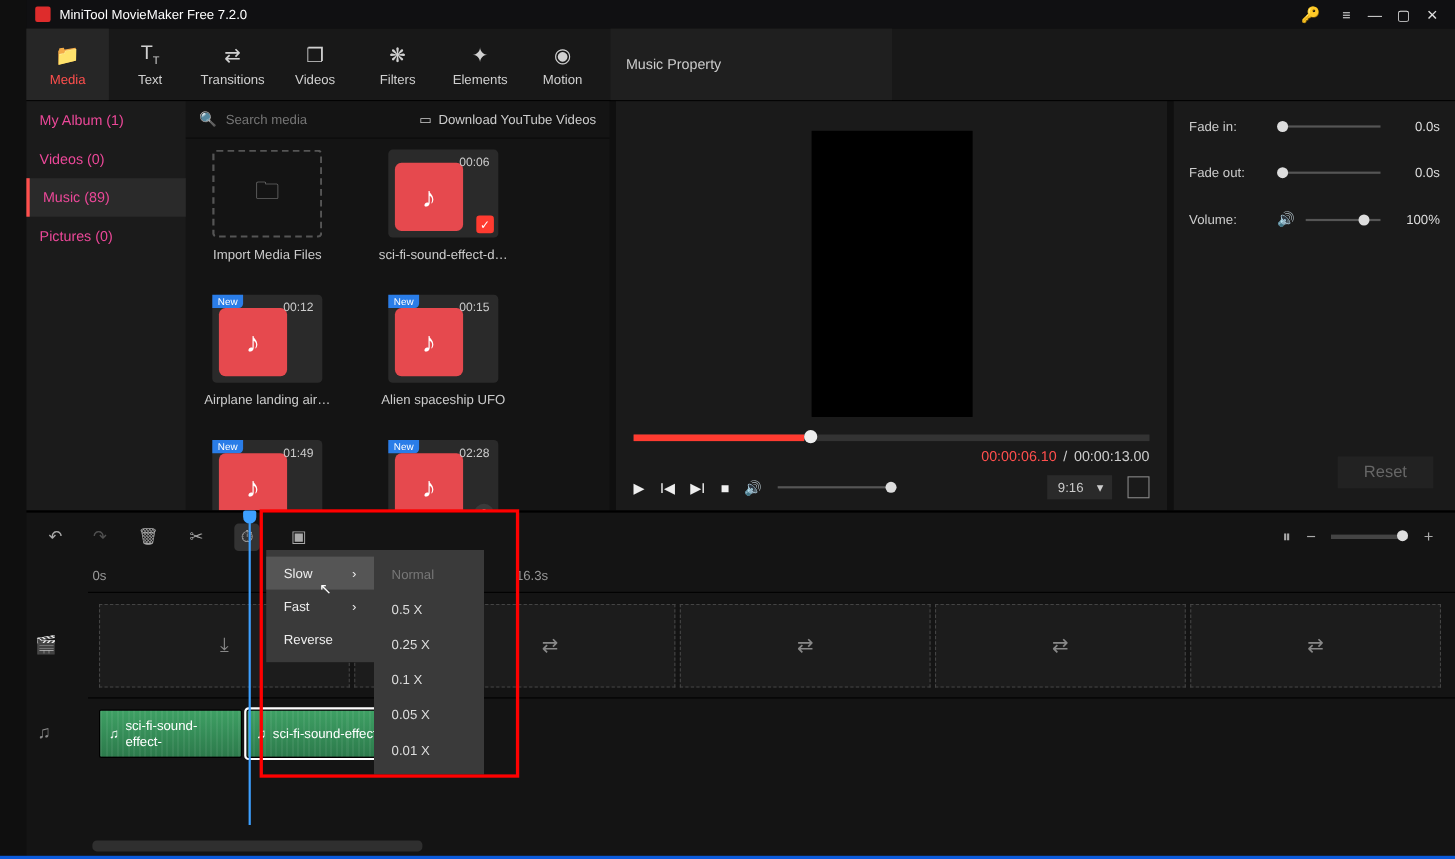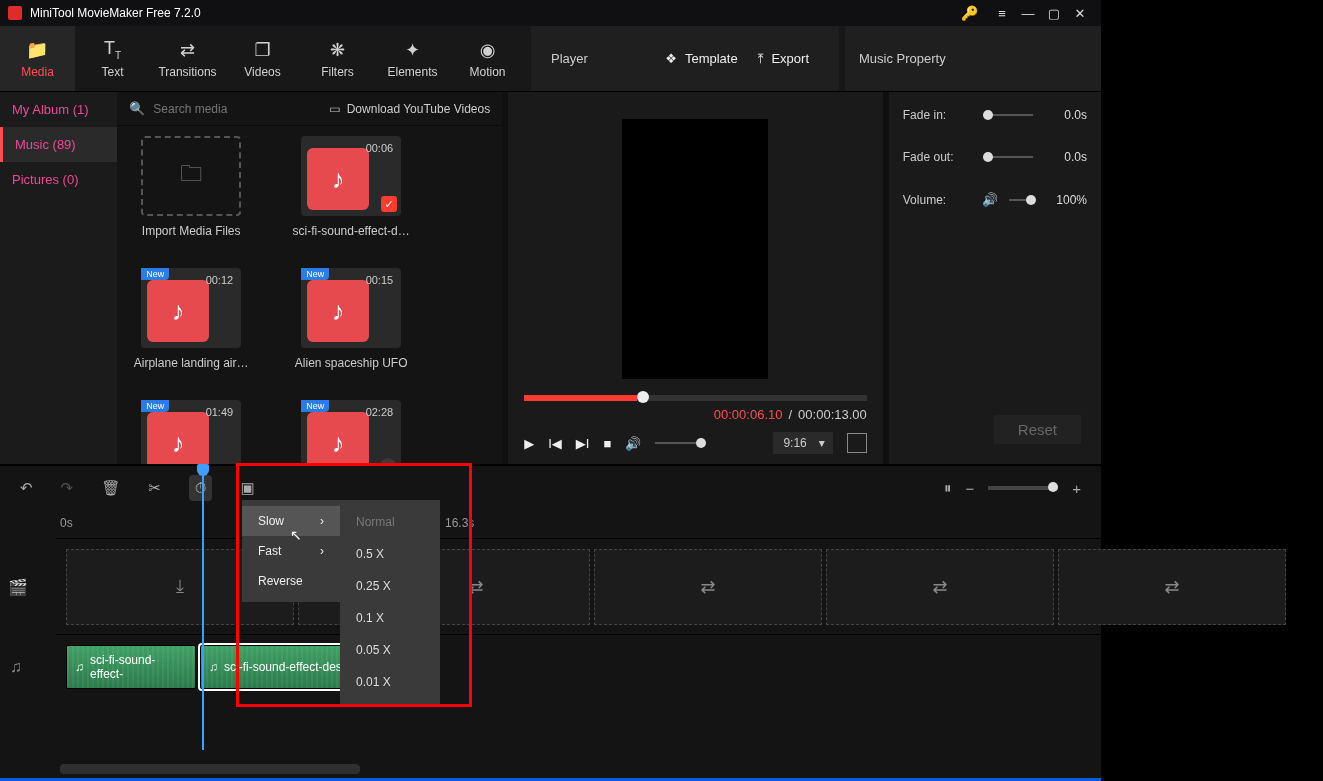--- a/index.html
+++ b/index.html
@@ -1,17 +1,17 @@
 <!DOCTYPE html>
 <html><head>
 <meta charset="utf-8">
 <style>
   * { margin:0; padding:0; box-sizing:border-box; }
   body { font-family: sans-serif; font-size:13px; color:#ccc; background:#000; overflow:hidden; }
-  .app { width:1101px; height:781px; background:#0f0f0f; position:relative; }
+  .app { width:1323px; height:781px; background:#0f0f0f; position:relative;padding-left:24px; }
 
   
   .titlebar { height:26px; background:#101012; display:flex; align-items:center; padding:0 8px; }
   .titlebar .logo { width:14px; height:14px; background:#de2c2c; border-radius:2px; margin-right:8px; }
   .titlebar .title { color:#fff; font-size:12px; flex:1; }
   .titlebar .win-icon { width:26px; height:26px; display:flex; align-items:center; justify-content:center; color:#ddd; cursor:pointer; }
   .titlebar .key { color:#e6c23a; font-size:14px; margin-right:6px; }
 
   
   .ribbon { height:66px; background:#181818; display:flex; border-bottom:1px solid #000; }
@@ -143,40 +143,30 @@
       <div class="ribbon-tab">
         <span class="ribbon-icon">✦</span>
         <span class="ribbon-label">Elements</span>
       </div>
       <div class="ribbon-tab">
         <span class="ribbon-icon">◉</span>
         <span class="ribbon-label">Motion</span>
       </div>
     </div>
 
-    <div class="player-header">
-      <div class="p-label">Player</div>
-      <div class="p-btn">
-        <span>❖</span>
-        <span>Template</span>
-      </div>
-      <div class="p-btn">
-        <span>⤒</span>
-        <span>Export</span>
-      </div>
-    </div>
 
     <div class="property-header">
       <span>Music Property</span>
     </div>
   </div>
 
   <div class="middle">
     <div class="sidebar">
       <div class="sidebar-item">My Album (1)</div>
+      <div class="sidebar-item">Videos (0)</div>
       <div class="sidebar-item active">Music (89)</div>
       <div class="sidebar-item">Pictures (0)</div>
     </div>
 
     <div class="media-area">
       <div class="search-row">
         <span>🔍</span>
         <input placeholder="Search media" style="">
         <div class="yt-link">
           <span>▭</span>

